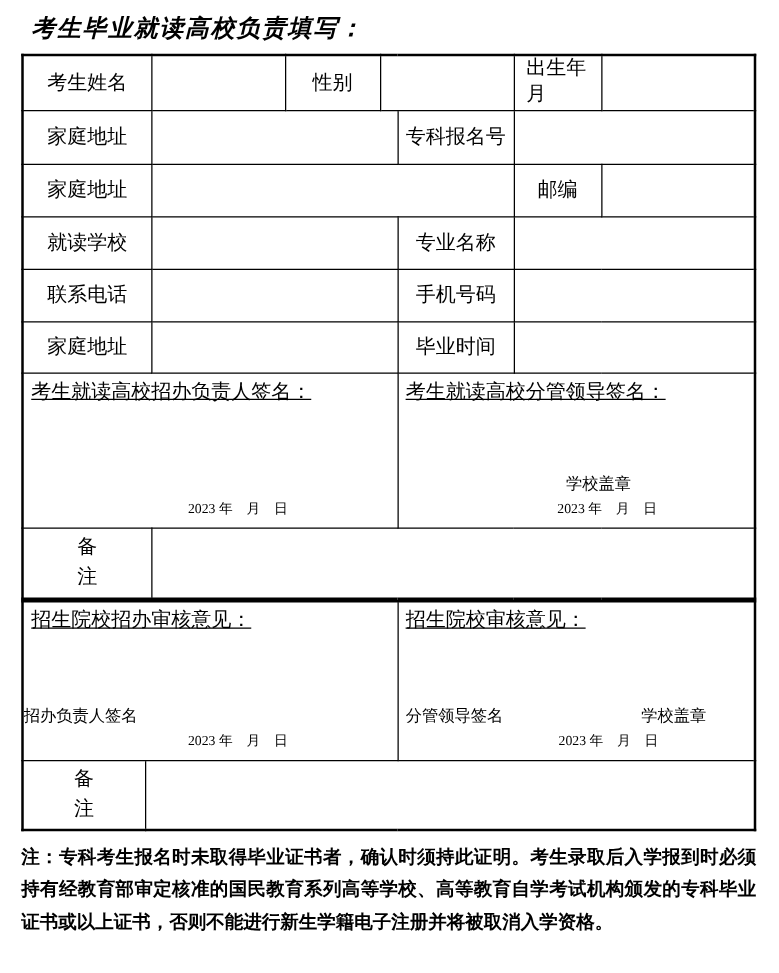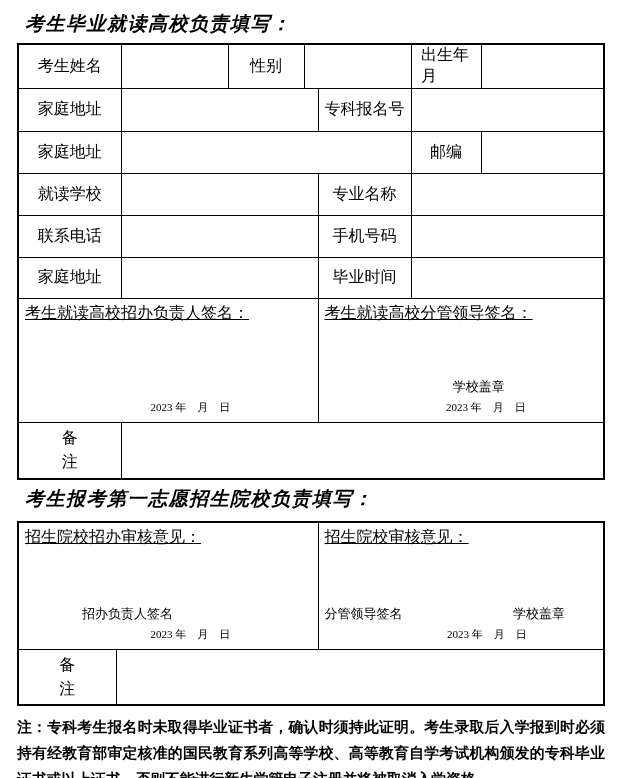--- a/index.html
+++ b/index.html
@@ -45,21 +45,21 @@
   .cellbox.h1 { height: 113px; }  
   .cellbox.h2 { height: 116px; }  
   .cell-title { font-size: 16px; text-align: left; }
   .bottom { position: absolute; left: 0; right: 0; bottom: 4px; }
   .line { line-height: 21px; font-size: 13px; }
   .date { font-size: 11px; }
 
   .t1-left-date   { text-align: center; padding-left: 44px; }
   .t1-right-stamp { text-align: center; padding-left: 36px; }
   .t1-right-date  { text-align: center; padding-left: 50px; }
-  .t2-left-sign   { text-align: left; padding-left: 63px; }
+  .t2-left-sign   { text-align: left; }
   .t2-left-date   { text-align: center; padding-left: 44px; }
   .t2-right-line1 { display: flex; justify-content: space-between; padding: 0 38px 0 6px; }
   .t2-right-date  { text-align: center; padding-left: 52px; }
 
   .footer-note {
     width: 588px;
     margin: 8px 0 0 0;
     font-family: "Liberation Sans", "DejaVu Sans", sans-serif;
     font-weight: 700;
     font-size: 14.8px;
@@ -142,21 +142,20 @@
         </div>
       </td>
     </tr>
     <tr style="height:57px">
       <td class="lbl"><span class="vert">备注</span></td>
       <td class="blank" colspan="6"></td>
     </tr>
   </tbody>
     </table>
 
-  <div class="section-title second">考生报考第一志愿招生院校负责填写：</div>
 
   <table class="form">
     <colgroup>
       <col style="width:98px">
         <col style="width:202px">
         <col style="width:286px">
     </colgroup>
     <tbody>
         <tr style="height:126px">
       <td class="signcell" colspan="2">

